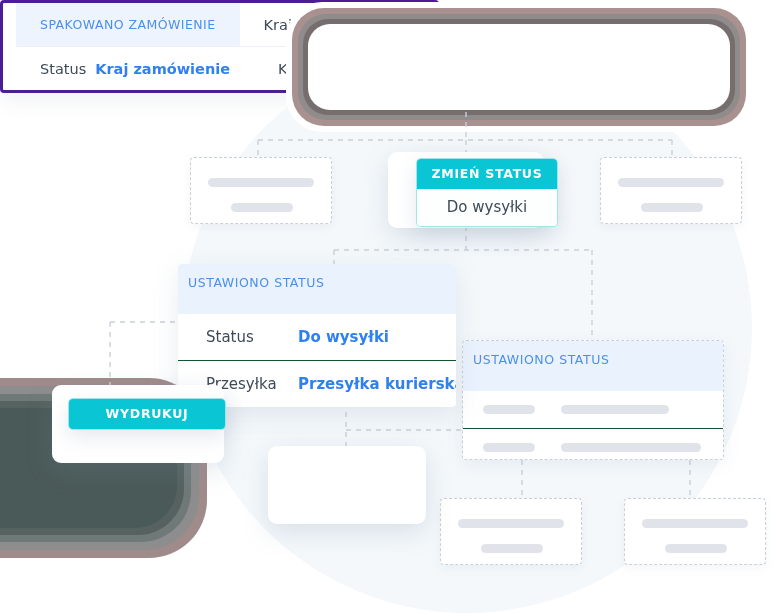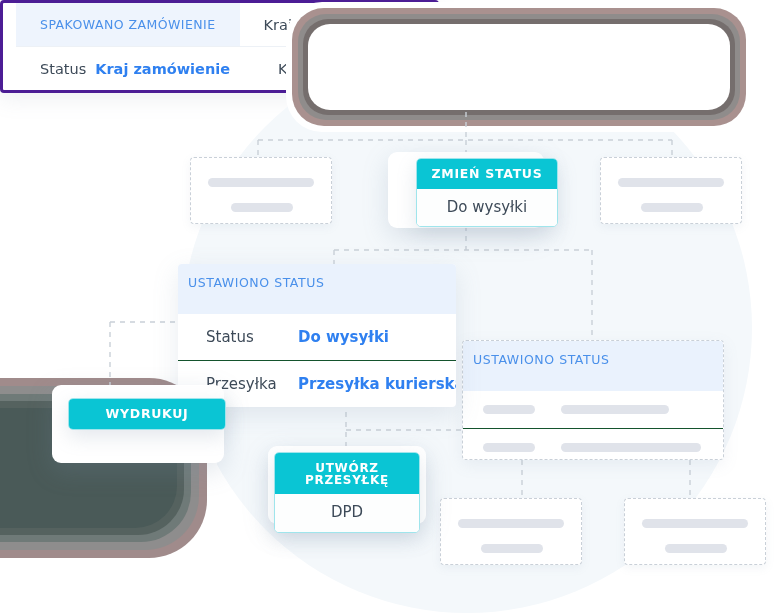--- a/index.html
+++ b/index.html
@@ -317,18 +317,14 @@
       <span class="v">Przesyłka kurierska</span>
     </div>
   </div>
 
   <div class="tealcard-shadowplate" style="left:52px;top:385px;width:172px;height:78px;"></div>
   <div class="tealcard" style="left:68px;top:391px;width:156px;margin-top:7px;">
     <div class="head">WYDRUKUJ</div>
   </div>
 
   <div class="tealcard-shadowplate" style="left:268px;top:446px;width:158px;height:78px;"></div>
-  <div class="tealcard" style="left:274px;top:452px;width:144px;">
-    <div class="head" style="font-size:12px;">UTWÓRZ PRZESYŁKĘ</div>
-    <div class="body">DPD</div>
-  </div>
 
 </div>
 
 </body></html>

